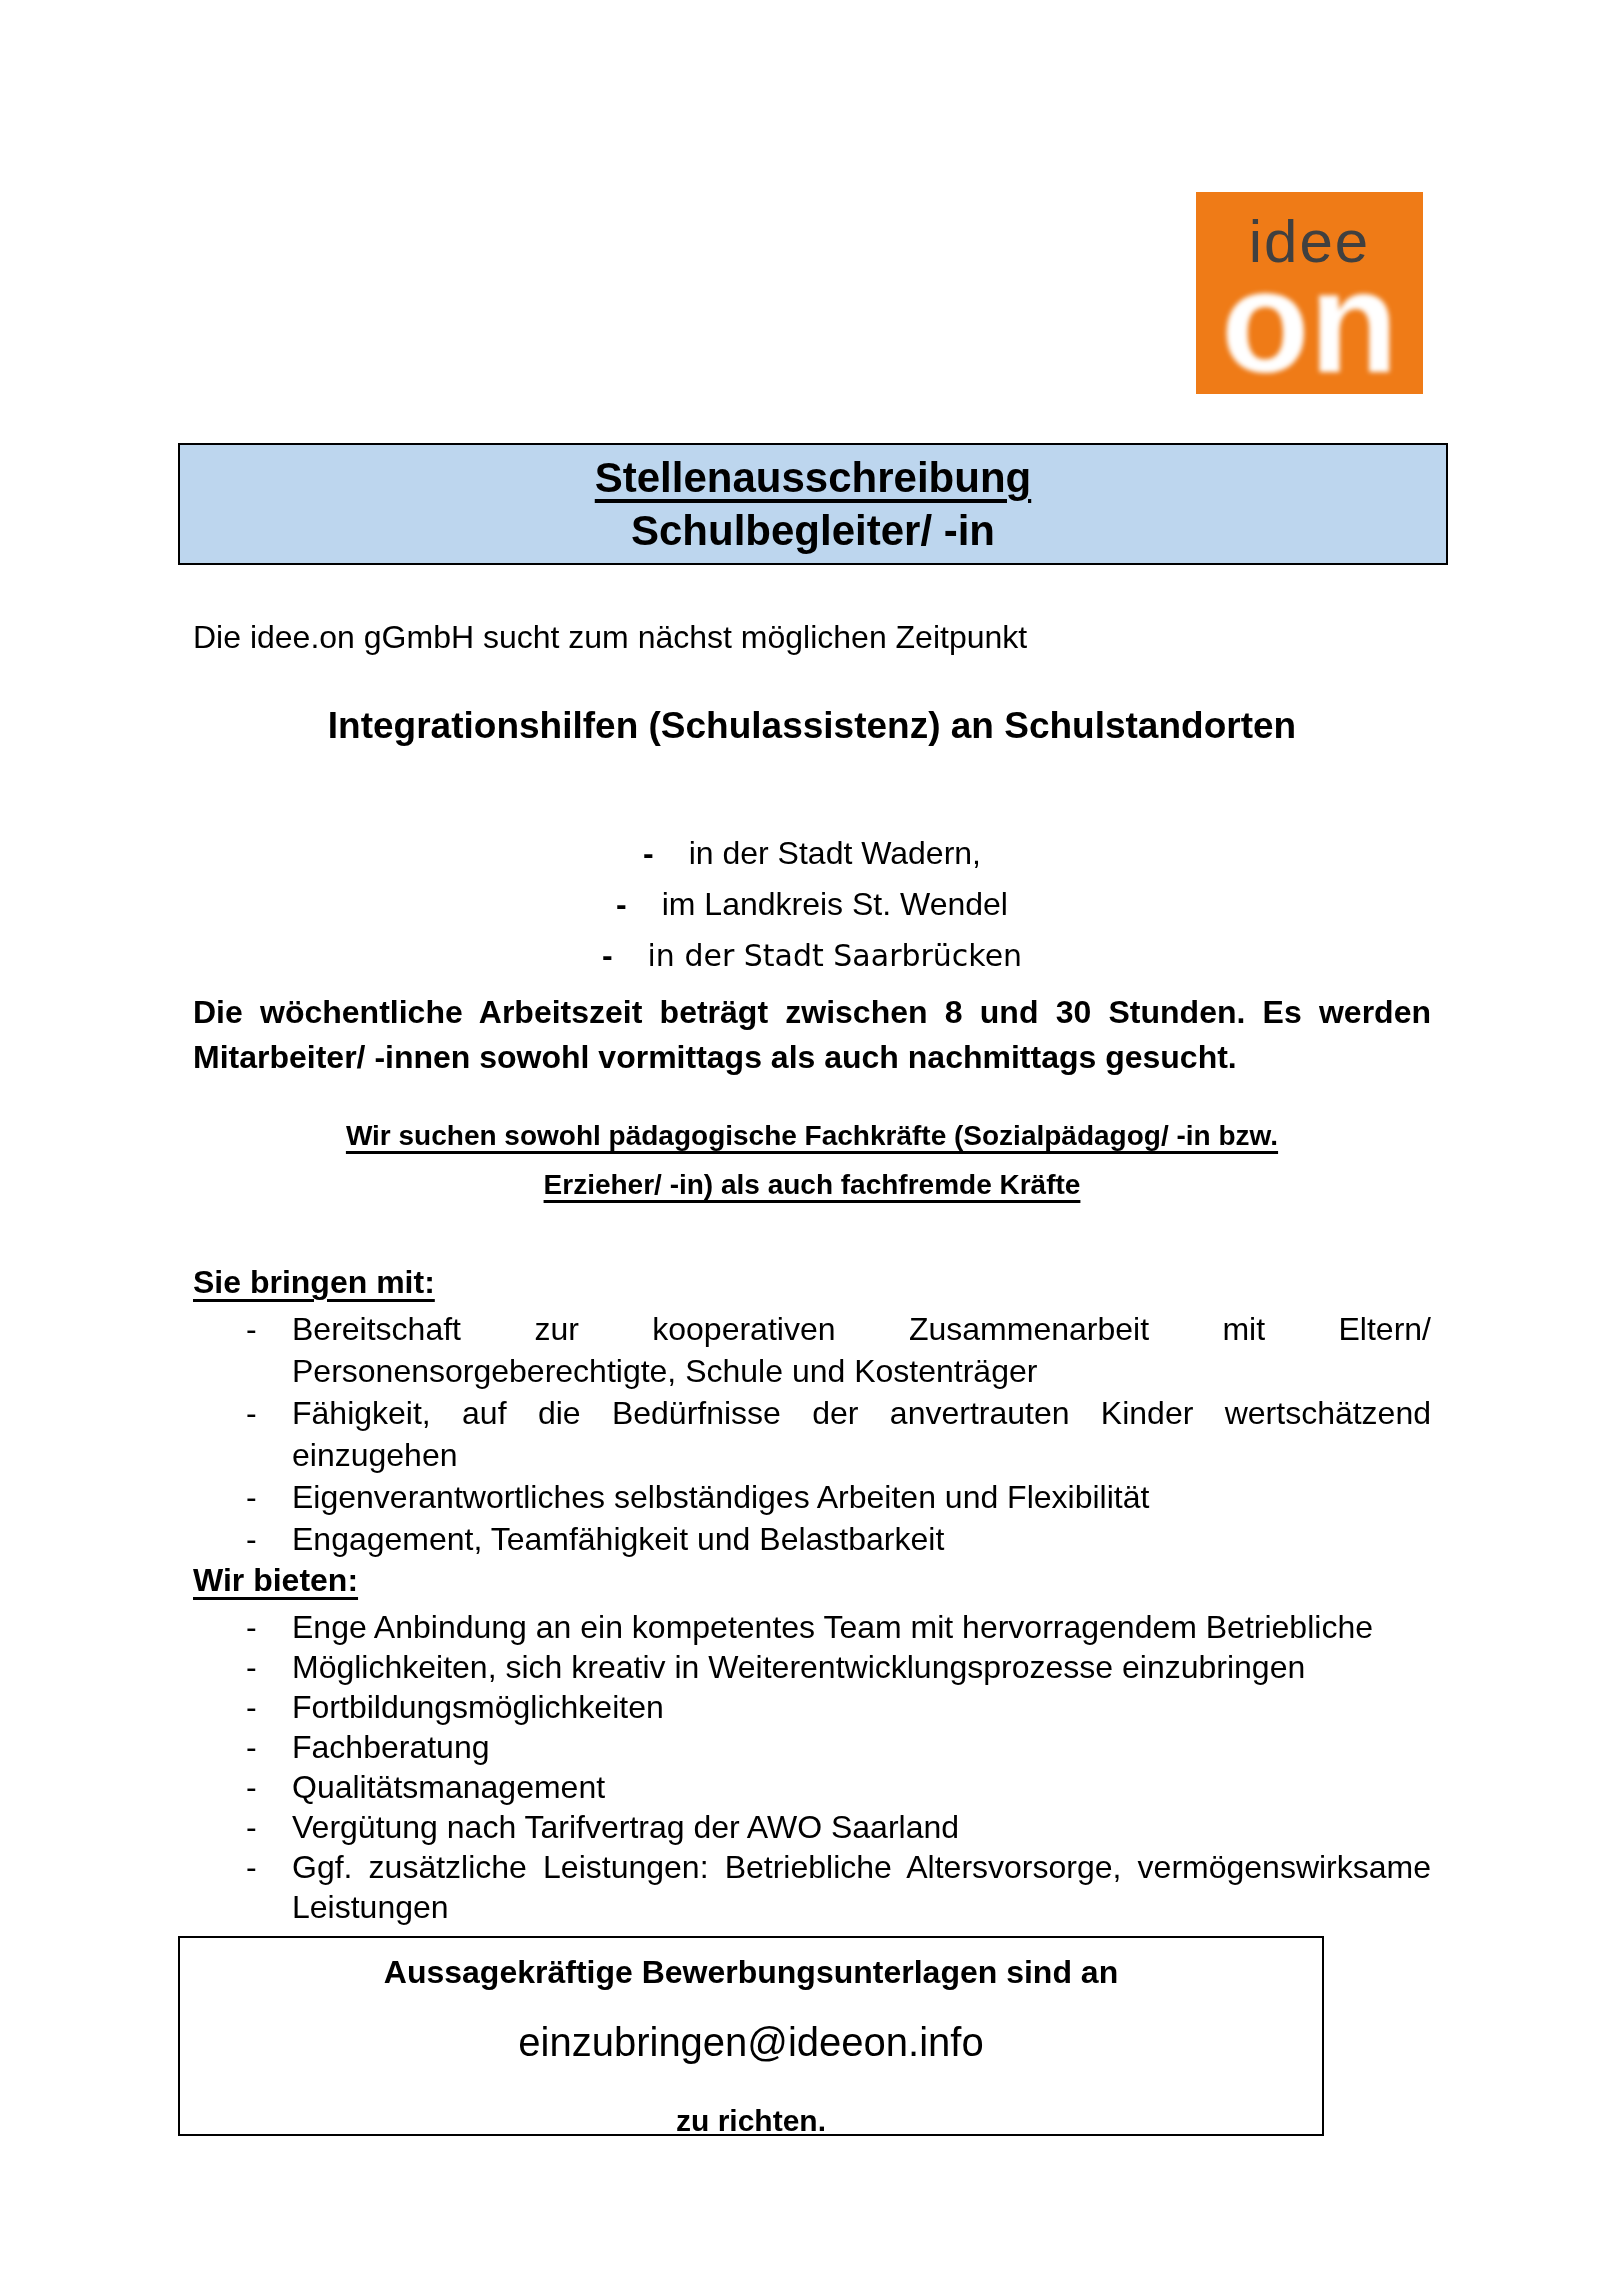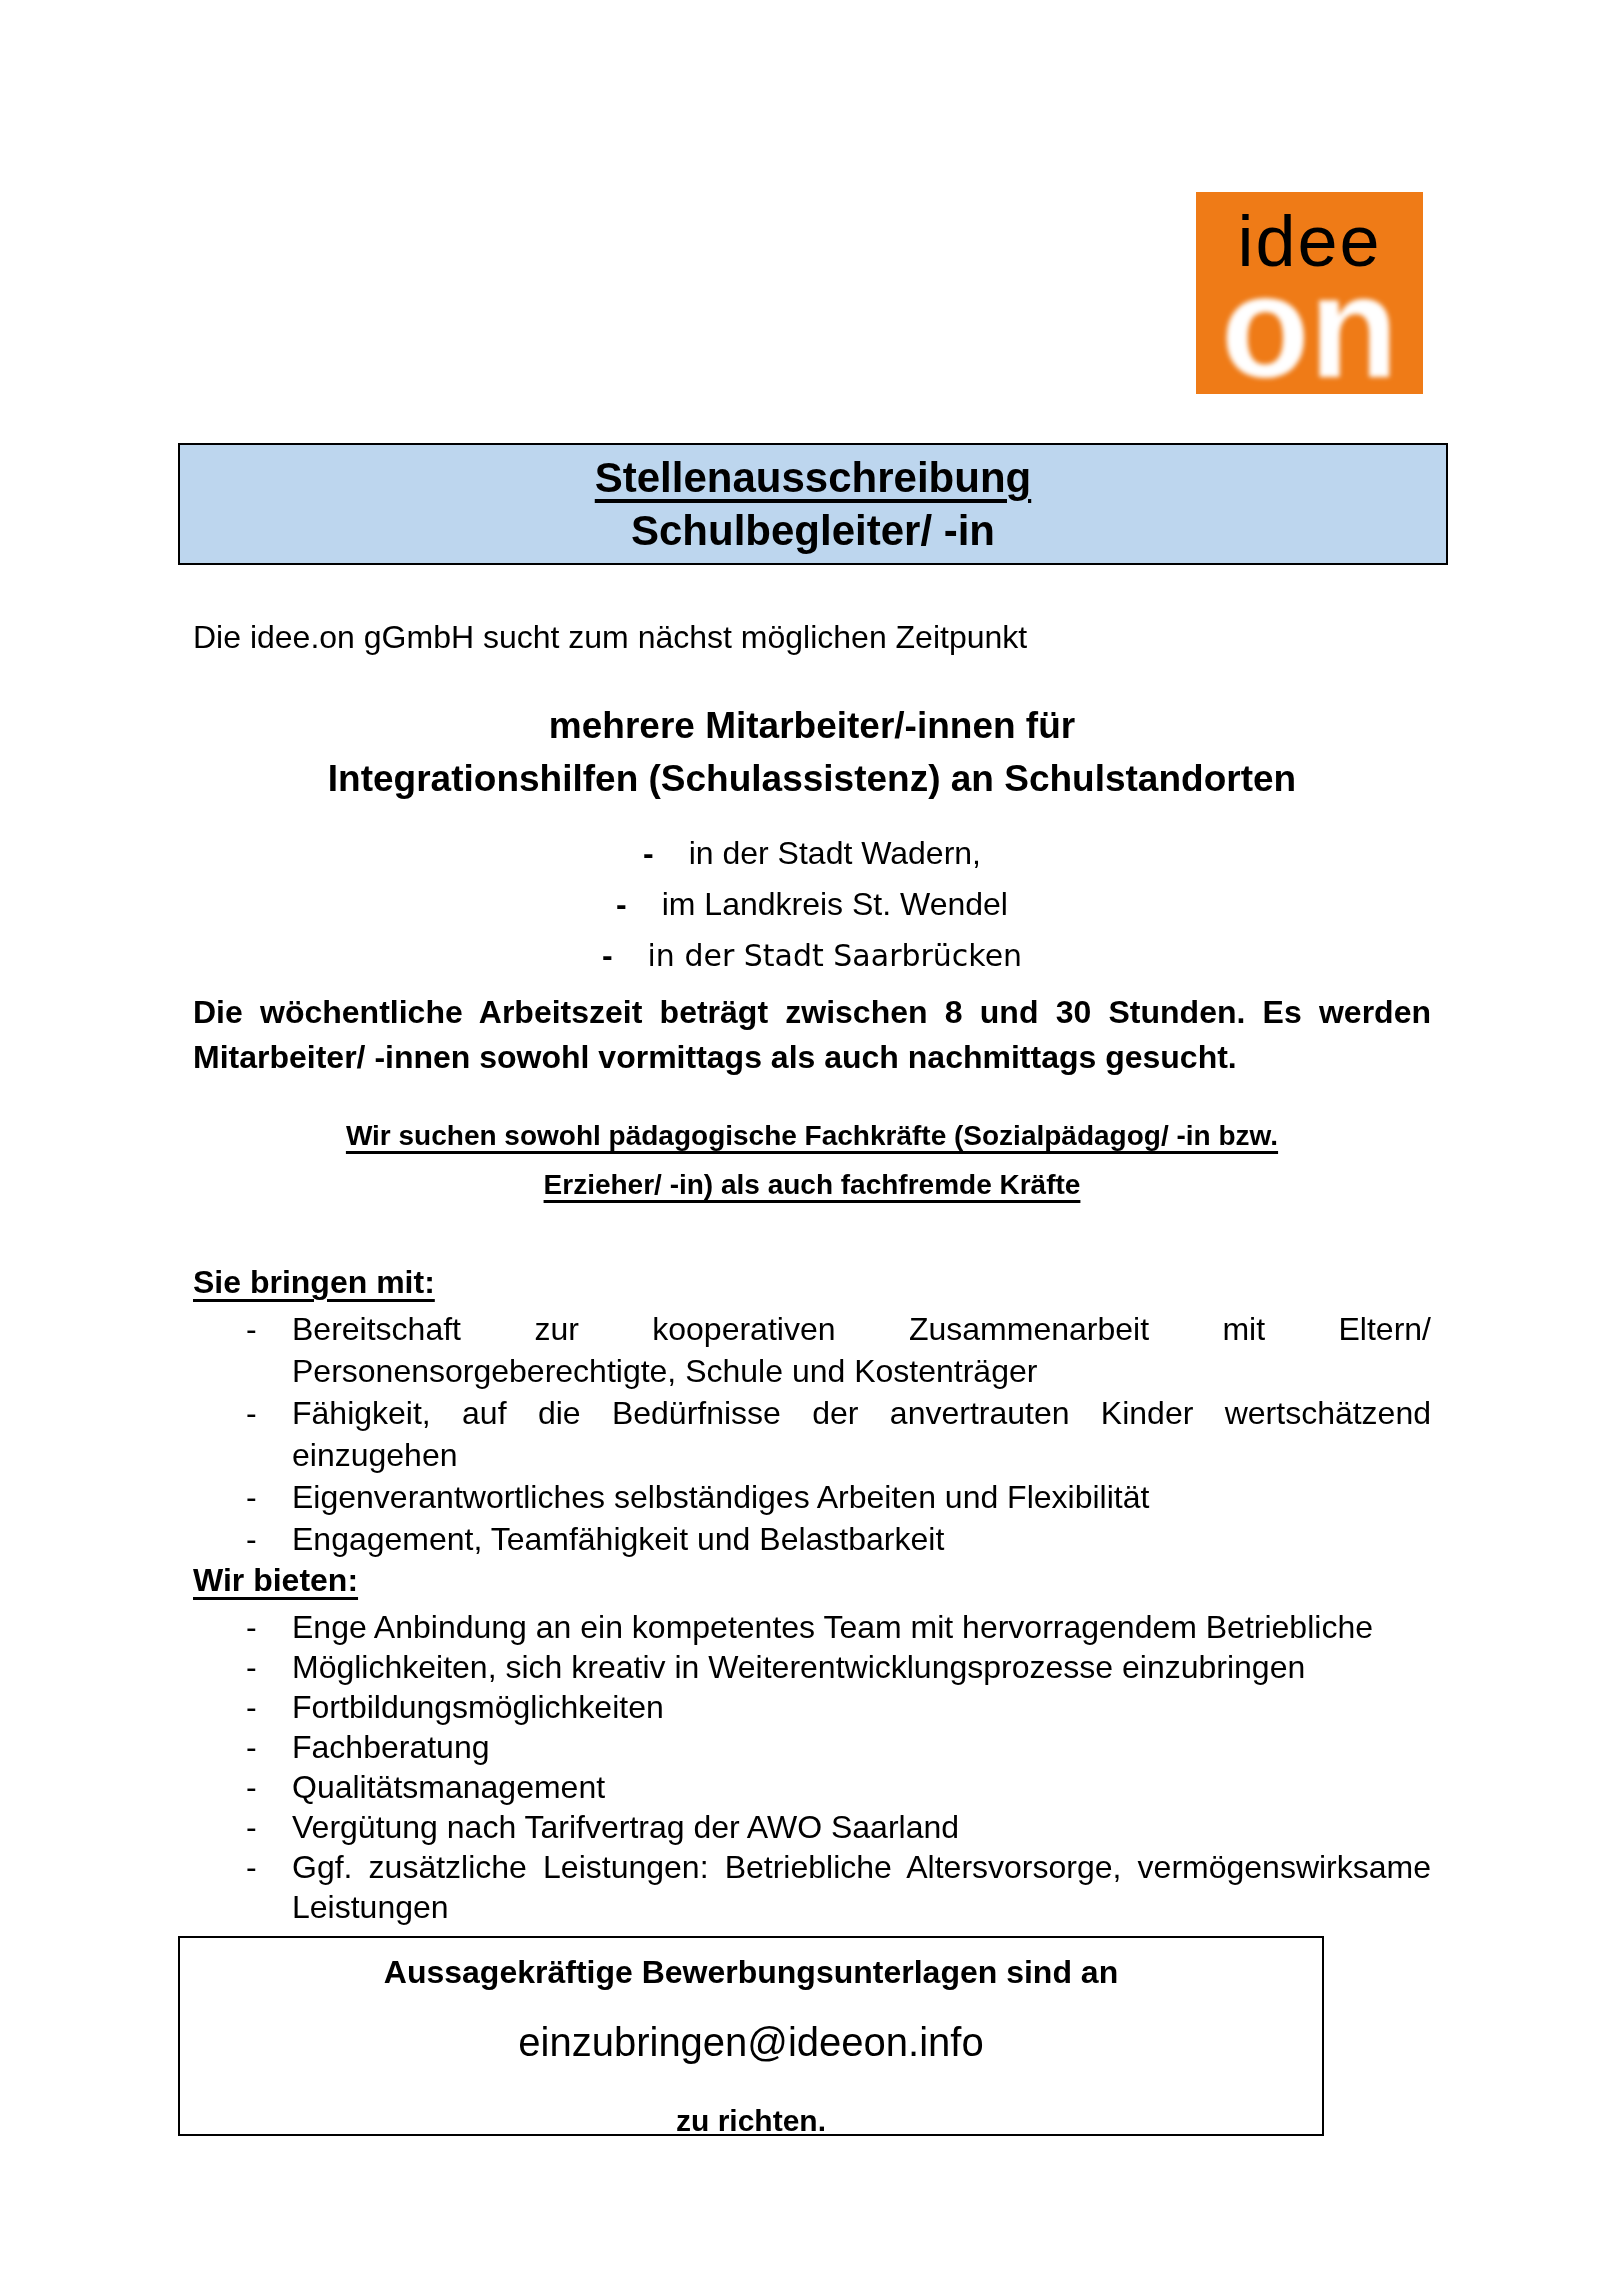--- a/index.html
+++ b/index.html
@@ -15,22 +15,22 @@
   .abs { position:absolute; }
 
   
   .logo {
     left:1196px; top:192px; width:227px; height:202px;
     background:#EF7B17;
     display:flex; flex-direction:column; align-items:center; justify-content:center;
     overflow:hidden;
   }
   .logo-idee {
-    font-size:72px; line-height:0.80; font-weight:400;
-    color:#000000; letter-spacing:2px;text-align:center;
+    font-size:60px; line-height:0.80; font-weight:400;
+    color:#404040; letter-spacing:2px;text-align:center;
   }
   .logo-on {
     font-size:145px; line-height:0.62; font-weight:700;
     color:#FFFFFF; filter:blur(2.5px); margin-top:11.8px;
   }
 
   
   .title-box {
     left:178px; top:443px; width:1270px; height:122px;
     background:#BDD6EE; border:2px solid #000;
@@ -111,21 +111,20 @@
   </div>
 
   <div class="abs title-box">
     <div class="title-line u"><span>Stellenausschreibung</span></div>
     <div class="title-line">Schulbegleiter/ -in</div>
   </div>
 
   <div class="abs intro">Die idee.on gGmbH sucht zum nächst möglichen Zeitpunkt</div>
 
   <div class="abs pos-head">
-    <div>mehrere Mitarbeiter/-innen für</div>
     <div>Integrationshilfen (Schulassistenz) an Schulstandorten</div>
   </div>
 
   <div class="abs locations">
     <div class="loc-line">
       <span class="loc-dash">-</span>
       <span>in der Stadt Wadern,</span>
     </div>
     <div class="loc-line">
       <span class="loc-dash">-</span>

